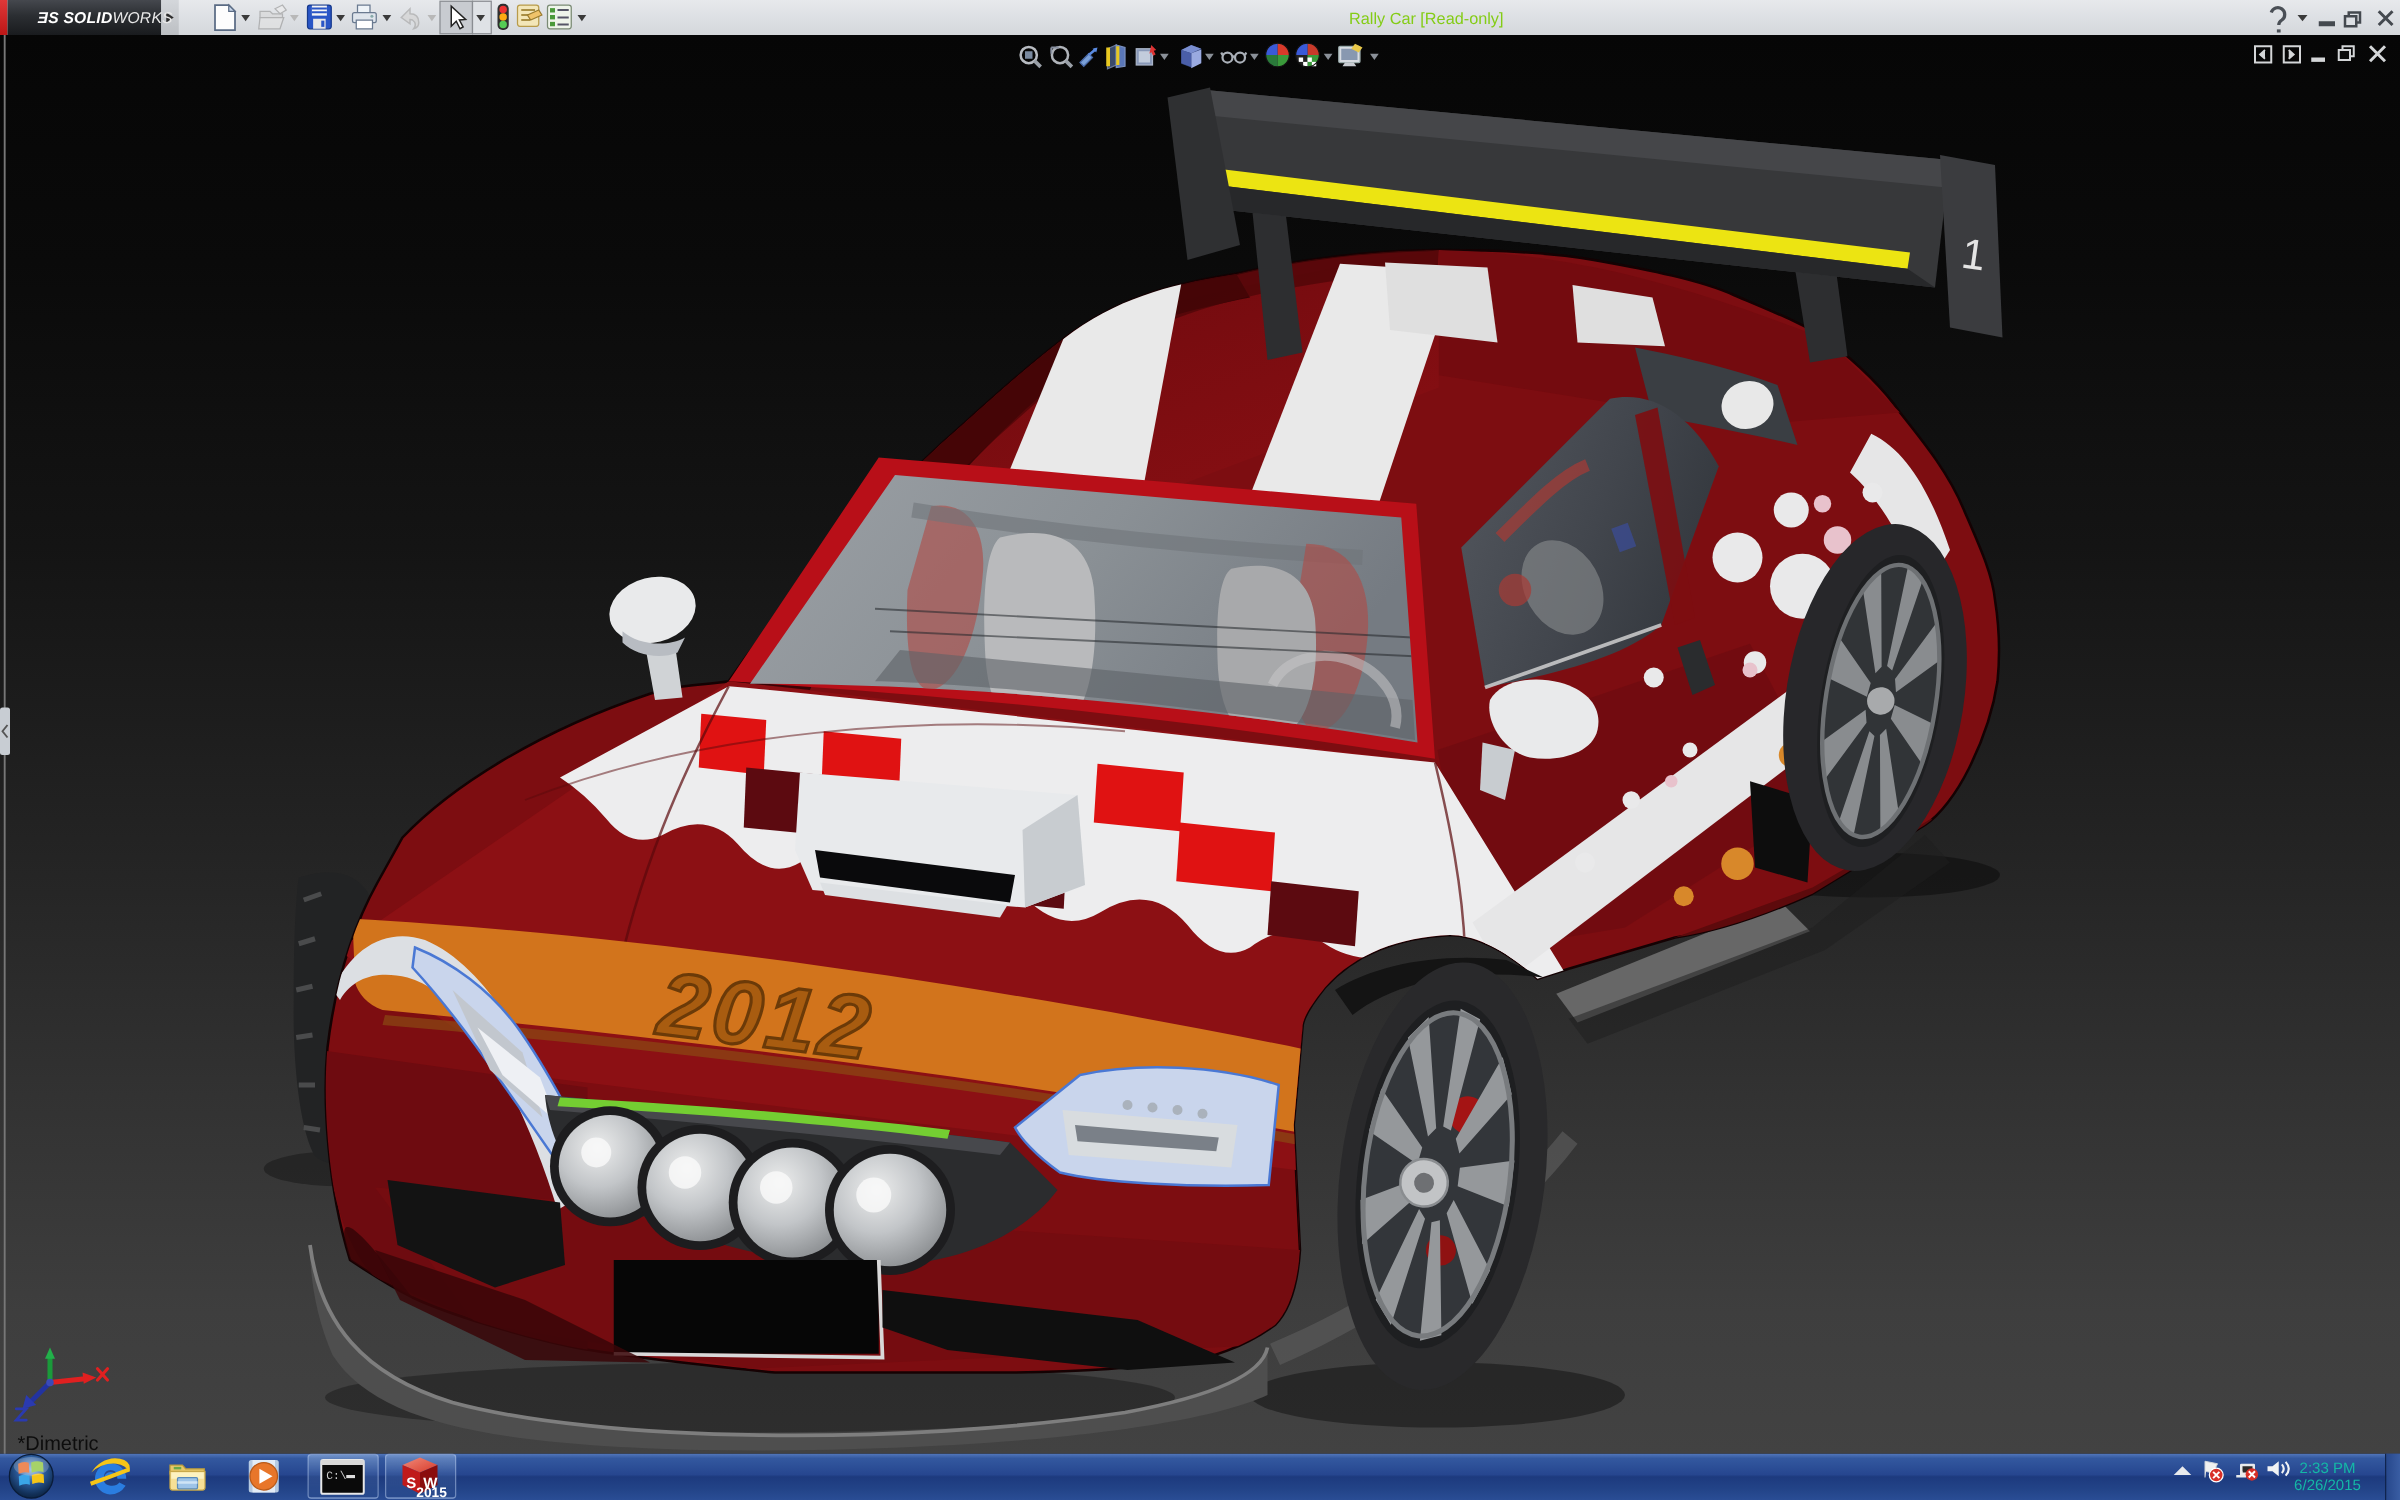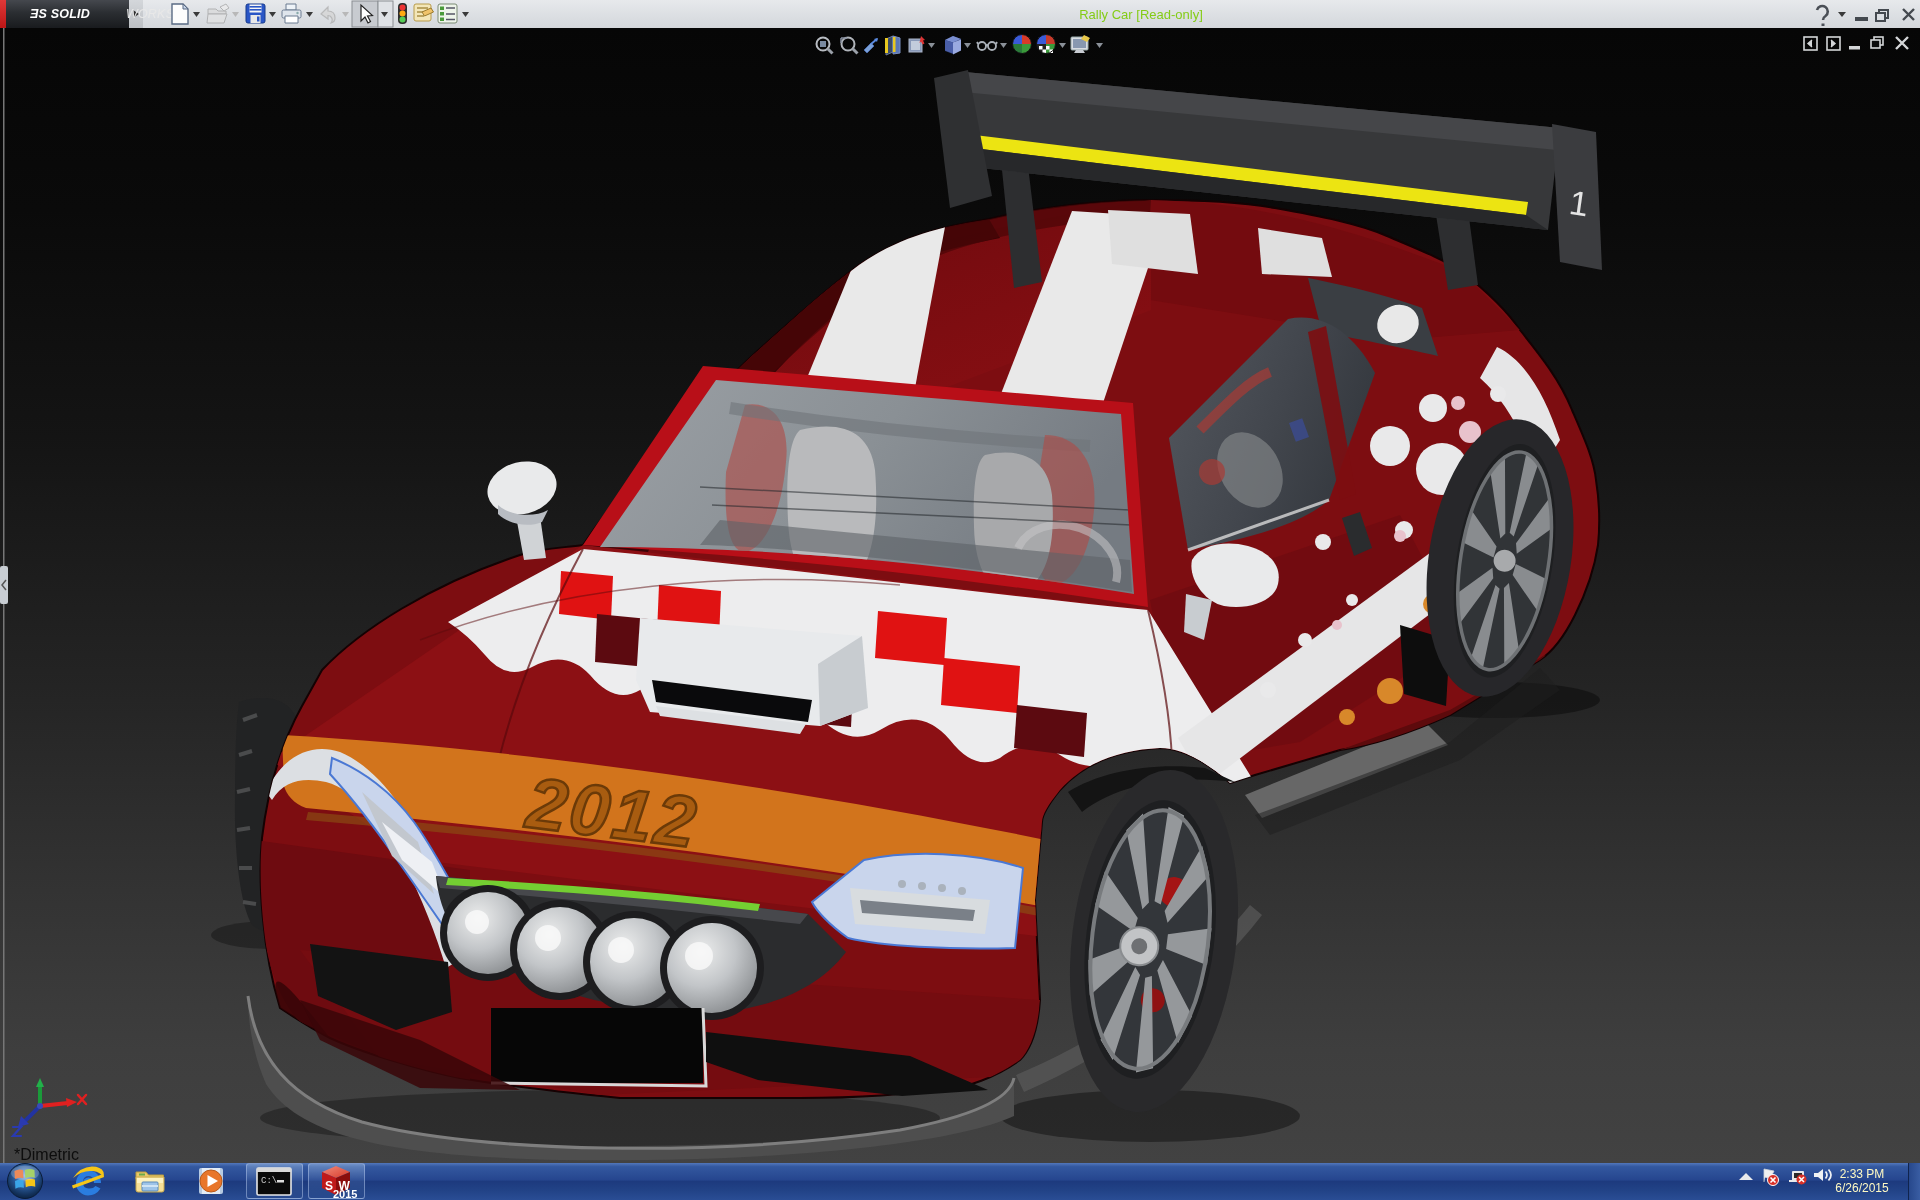--- a/index.html
+++ b/index.html
@@ -1,26 +1,26 @@
 <!DOCTYPE html>
 <html><head>
 <meta charset="utf-8">
 <style>
 html,body{margin:0;padding:0;width:1920px;height:1200px;overflow:hidden;background:#000;font-family:"Liberation Sans",sans-serif;}
 #titlebar{position:absolute;left:0;top:0;width:1920px;height:28px;background:linear-gradient(#e7e9ec,#dcdfe3 55%,#d4d7db);z-index:10;}
 #redstrip{position:absolute;left:0;top:0;width:6px;height:28px;z-index:11;background:linear-gradient(#e03838,#bd1616);}
 #swlogo{position:absolute;left:6px;top:0;width:123px;height:28px;z-index:11;background:linear-gradient(#45484e,#2b2e32 45%,#191b1e);}
 #swlogotext{position:absolute;left:30px;top:7px;z-index:12;font-size:12.5px;font-style:italic;font-weight:bold;color:#fff;letter-spacing:0.2px;}
-#swlogotext span{font-weight:normal;color:#e8e8e8;padding-left:36px;}
+#swlogotext span{font-weight:normal;color:#e8e8e8;}
 #swarrowbtn{position:absolute;left:129px;top:0;width:14px;height:28px;z-index:11;background:linear-gradient(#d4d7db,#bcbfc3);}
 #swarrowbtn:after{content:"";position:absolute;left:4px;top:10px;border-left:6px solid #2d2d2d;border-top:4px solid transparent;border-bottom:4px solid transparent;}
 #wintitle{position:absolute;left:941px;top:7px;width:400px;text-align:center;font-size:13px;color:#84cc16;z-index:11;}
 #viewport{position:absolute;left:0;top:28px;width:1920px;height:1135px;background:linear-gradient(180deg,#060606 0%,#0a0a0a 16%,#141414 36%,#242424 58%,#333333 76%,#3e3e3e 90%,#424242 100%);z-index:1;}
 #taskbar{position:absolute;left:0;top:1163px;width:1920px;height:37px;z-index:10;background:linear-gradient(180deg,#5277bb 0%,#33589f 10%,#26468f 45%,#1d3a7e 50%,#224387 75%,#2a4d95 100%);}
-#traytime{position:absolute;right:18px;top:1167px;width:80px;text-align:center;color:#fef9c3;font-size:12px;line-height:14px;z-index:12;}
+#traytime{position:absolute;right:18px;top:1167px;width:80px;text-align:center;color:#14b8a6;font-size:12px;line-height:14px;z-index:12;}
 #showdesk{position:absolute;left:1908px;top:1163px;width:12px;height:37px;background:linear-gradient(90deg,#27488c,#3b5fa5);border-left:1px solid #10244e;z-index:11;}
 .tbbtn{position:absolute;top:1163px;height:36px;width:57px;border:1px solid rgba(180,200,235,.5);border-radius:3px;box-sizing:border-box;background:linear-gradient(180deg,rgba(160,190,230,.45),rgba(90,125,185,.28) 45%,rgba(40,70,130,.2));z-index:11;}
 </style>
 </head>
 <body>
 <div id="viewport"></div>
 <svg id="scene" viewBox="0 0 1920 1200" width="1920" height="1200" style="position:absolute;left:0;top:0;z-index:2">
 <defs>
 <linearGradient id="glassg" x1="0" y1="0" x2="1" y2="0.3">
         <stop offset="0%" stop-color="#9ba0a5"></stop>

